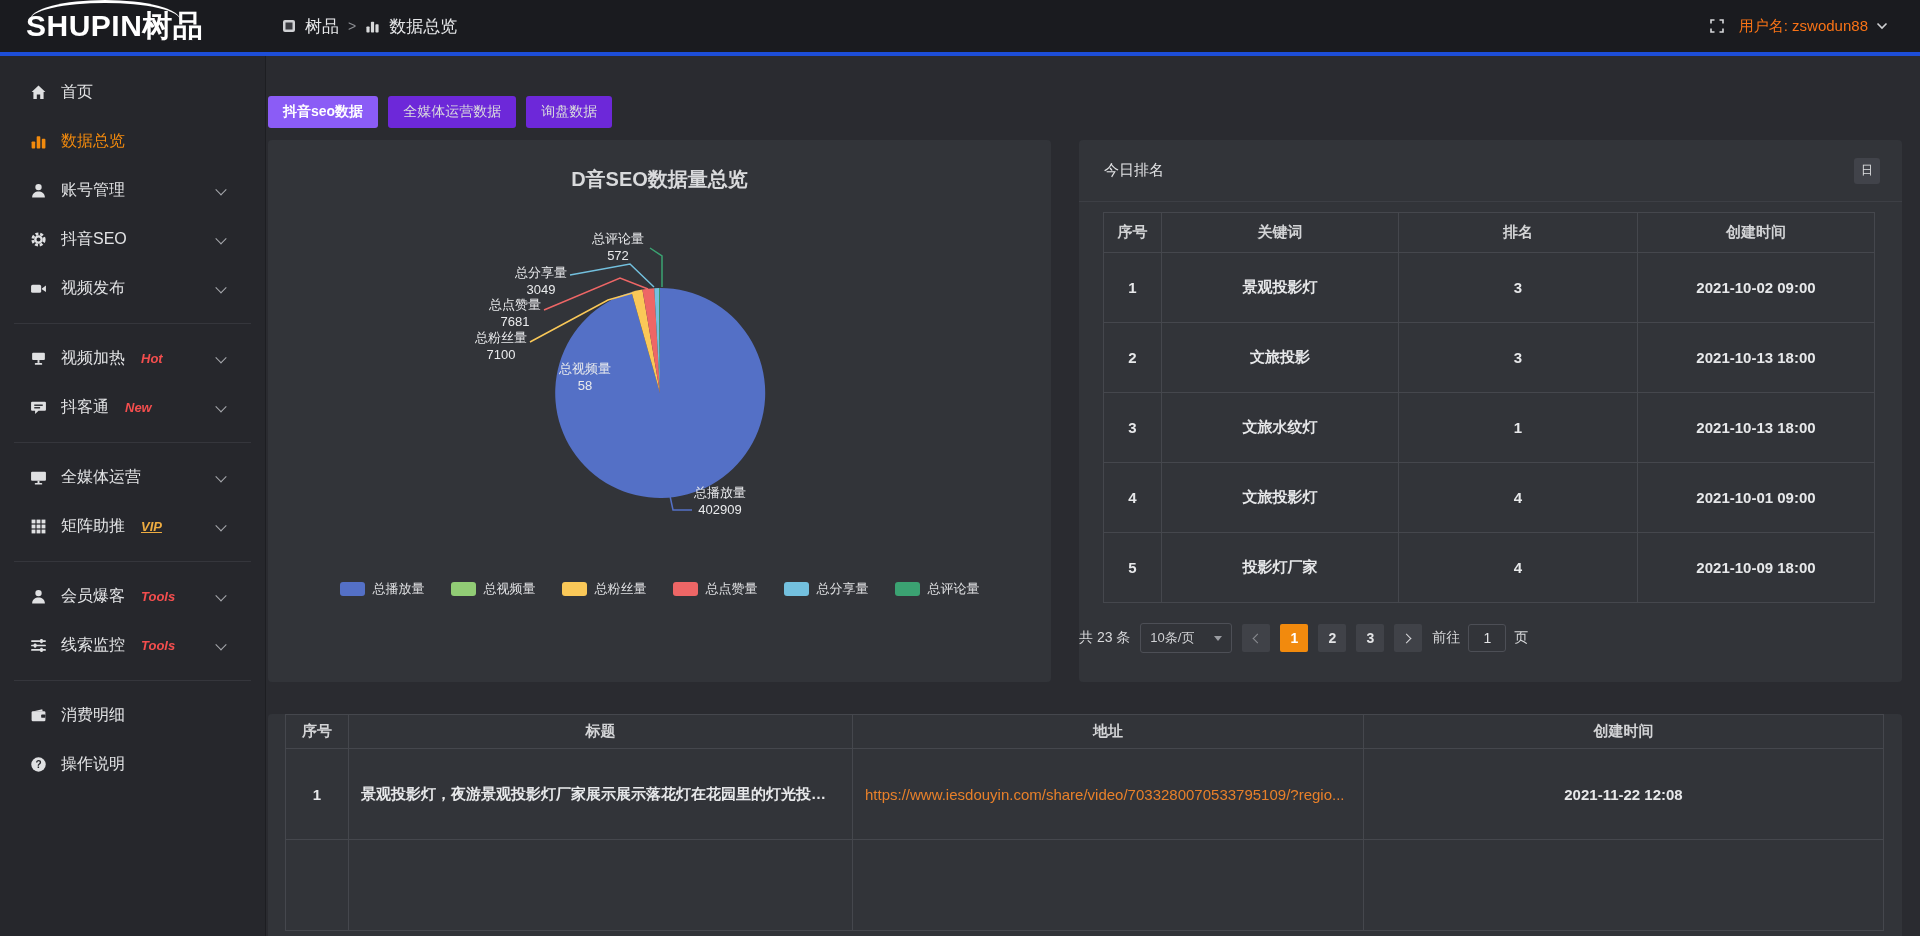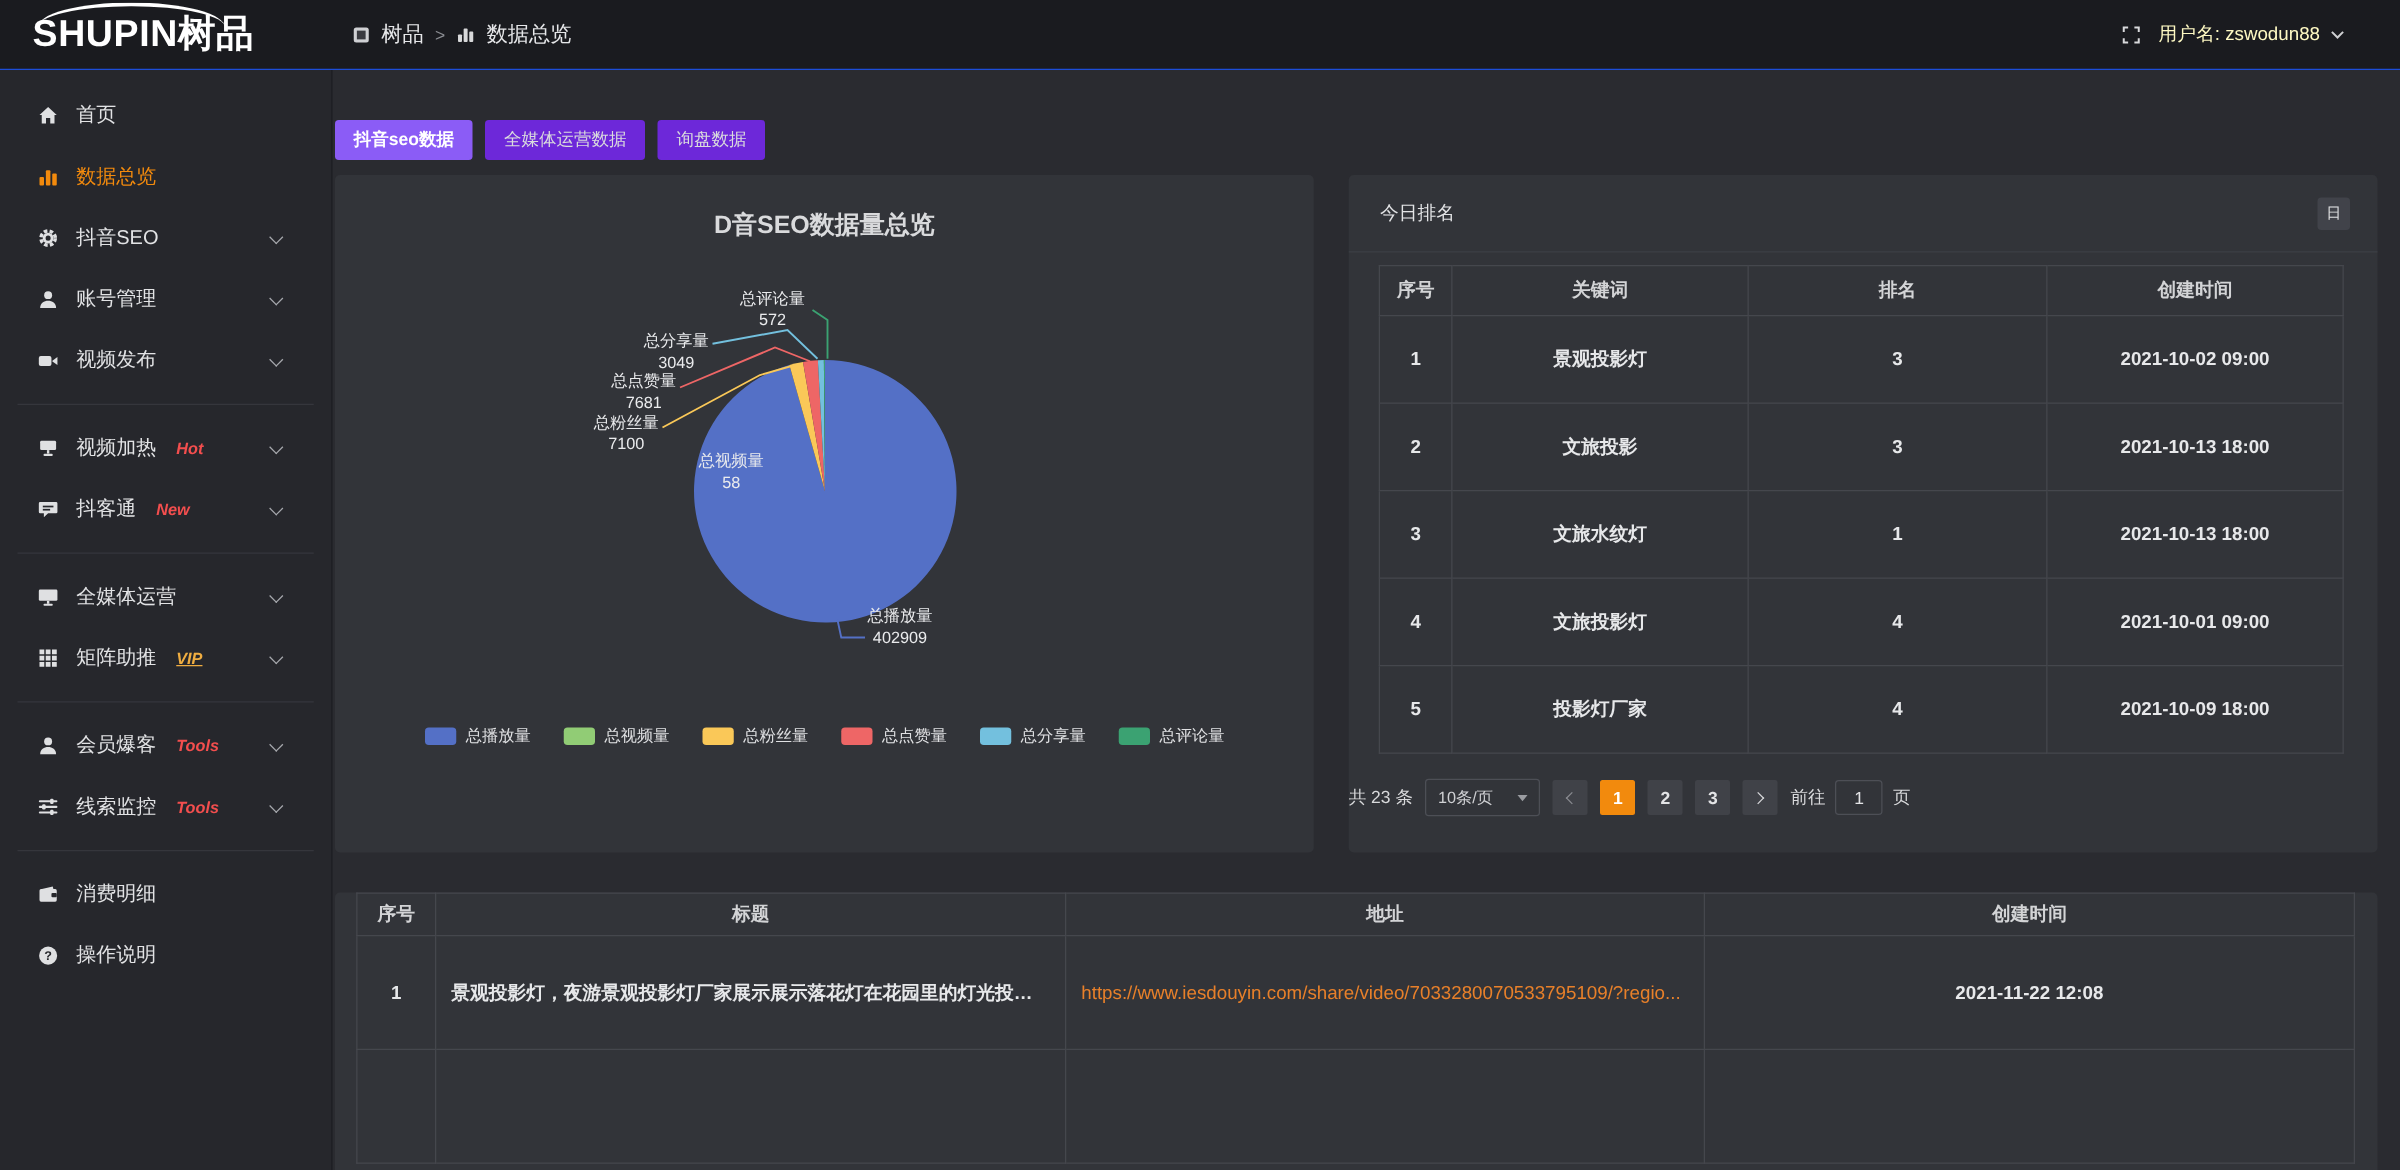--- a/index.html
+++ b/index.html
@@ -1,29 +1,29 @@
 <!DOCTYPE html>
 <html><head>
 <meta charset="utf-8">
 <style>
   *{margin:0;padding:0;box-sizing:border-box}
   html,body{width:1920px;height:936px;overflow:hidden;background:#2a2b30;
     font-family:"Liberation Sans","DejaVu Sans",sans-serif;color:#e2e3e5}
   body{position:relative}
   
   .topbar{position:absolute;top:0;left:0;right:0;height:56px;background:#1a1b1f;
-    display:flex;align-items:center;border-bottom:1px solid #1d4ed8;z-index:10}
+    display:flex;align-items:center;border-bottom:4px solid #1d4ed8;z-index:10}
   .logo{flex:0 0 266px;position:relative;padding-left:26px;font-weight:bold;color:#fff;
     font-size:30px;letter-spacing:.5px;line-height:56px;white-space:nowrap}
   .logo-arc{position:absolute;top:2px;left:30px;width:150px;height:40px;
     border-top:3px solid #fff;border-radius:50%}
   .breadcrumb{display:flex;align-items:center;margin-left:16px;font-size:17px;gap:9px}
   .bc-sep{color:#8b8d92;font-size:14px}
   .bc-link{color:#e6e7e9;cursor:pointer}
-  .topbar-right{margin-left:auto;display:flex;align-items:center;padding-right:44px;gap:14px;font-size:15px;color:#fef9c3}
+  .topbar-right{margin-left:auto;display:flex;align-items:center;padding-right:32px;gap:14px;font-size:15px;color:#f97316}
   .icon-btn{display:flex;align-items:center;cursor:pointer}
   .user-wrap{display:flex;align-items:center;gap:8px;cursor:pointer}
   
   .sidebar{position:absolute;top:56px;left:0;bottom:0;width:266px;background:#26272c;
     border-right:1px solid #1d1e22;padding-top:12px}
   .sb-item{height:49px;display:flex;align-items:center;padding:0 42px 0 30px;position:relative;
     color:#e2e3e5;font-size:16px;cursor:pointer}
   .sb-icon{width:17px;height:17px;margin-right:14px;display:flex;color:#dfe0e2;flex:0 0 17px}
   .sb-icon svg{width:17px;height:17px;fill:currentColor}
   .sb-item.active{color:#f28a0d}
@@ -151,35 +151,35 @@
             <rect x="1.5" y="8" width="3.4" height="6.5" rx="0.8"></rect>
             <rect x="6.3" y="3" width="3.4" height="11.5" rx="0.8"></rect>
             <rect x="11.1" y="5.5" width="3.4" height="9" rx="0.8"></rect>
           </svg>
         </span>
         <span class="sb-label">数据总览</span>
       </div>
       <div class="sb-item">
         <span class="sb-icon">
           <svg viewBox="0 0 16 16">
+            <circle cx="8" cy="4.8" r="3"></circle>
+            <path d="M2 14.5 C2 10.8 5 9 8 9 C11 9 14 10.8 14 14.5 Z"></path>
+          </svg>
+        </span>
+        <span class="sb-label">账号管理</span>
+        <span class="sb-chev"></span>
+      </div>
+      <div class="sb-item">
+        <span class="sb-icon">
+          <svg viewBox="0 0 16 16">
             <circle cx="8" cy="8" r="5.4" fill="none" stroke="currentColor" stroke-width="2.6" stroke-dasharray="2.7 1.7"></circle>
             <circle cx="8" cy="8" r="3" fill="none" stroke="currentColor" stroke-width="2.2"></circle>
           </svg>
         </span>
         <span class="sb-label">抖音SEO</span>
-        <span class="sb-chev"></span>
-      </div>
-      <div class="sb-item">
-        <span class="sb-icon">
-          <svg viewBox="0 0 16 16">
-            <circle cx="8" cy="4.8" r="3"></circle>
-            <path d="M2 14.5 C2 10.8 5 9 8 9 C11 9 14 10.8 14 14.5 Z"></path>
-          </svg>
-        </span>
-        <span class="sb-label">账号管理</span>
         <span class="sb-chev"></span>
       </div>
       <div class="sb-item">
         <span class="sb-icon">
           <svg viewBox="0 0 16 16">
             <rect x="1" y="4.5" width="9.5" height="7.5" rx="1.5"></rect>
             <path d="M11.2 8 15 5.2 15 11.3 11.2 8.7Z"></path>
           </svg>
         </span>
         <span class="sb-label">视频发布</span>

